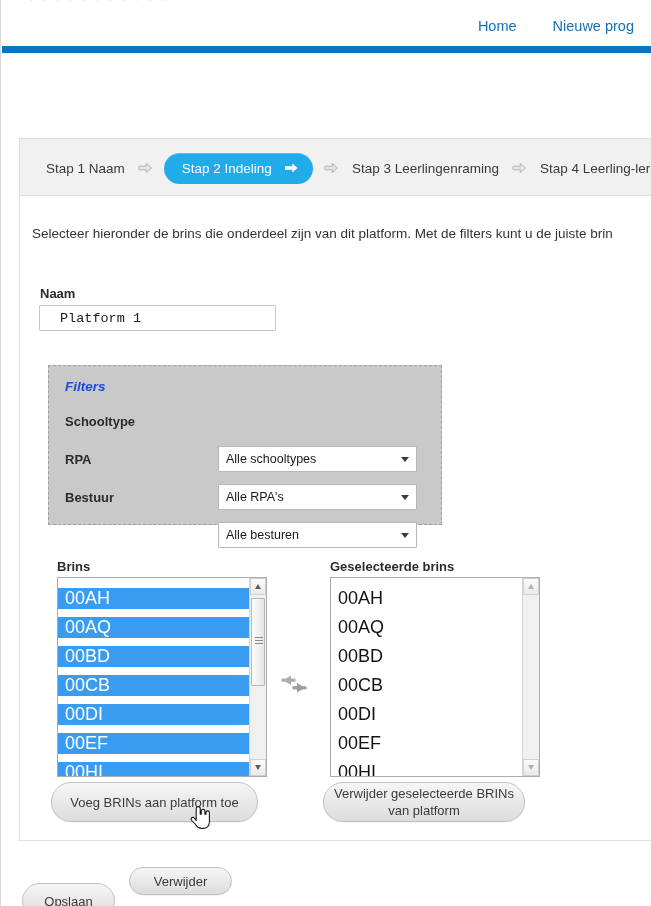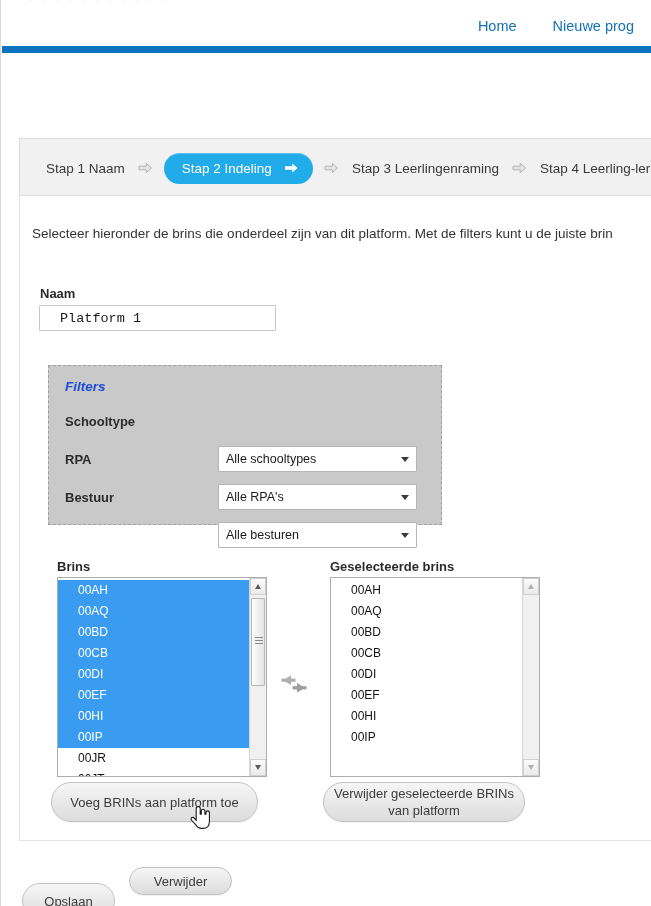--- a/index.html
+++ b/index.html
@@ -239,27 +239,28 @@
     overflow: hidden;
   }
   .listbox .items {
     position: absolute;
     left: 0; top: 0;
     width: 193px; height: 198px;
     padding: 2px 0 0 0;
     overflow: hidden;
   }
   .list-item {
-    font-size: 12px;
+    font-size: 18px;
     color: #131313;
     line-height: 21px;
     height: 21px;
-    padding-left: 20px;
-    white-space: nowrap;
-    cursor: pointer;
+    padding-left: 7px;
+    white-space: nowrap;
+    cursor: pointer;
+    margin-top: 8px;
   }
   .list-item.selected {
     background: #3a9cf0;
     color: #ffffff;
   }
 
   
   .scrollbar {
     position: absolute;
     right: 0; top: 0;

